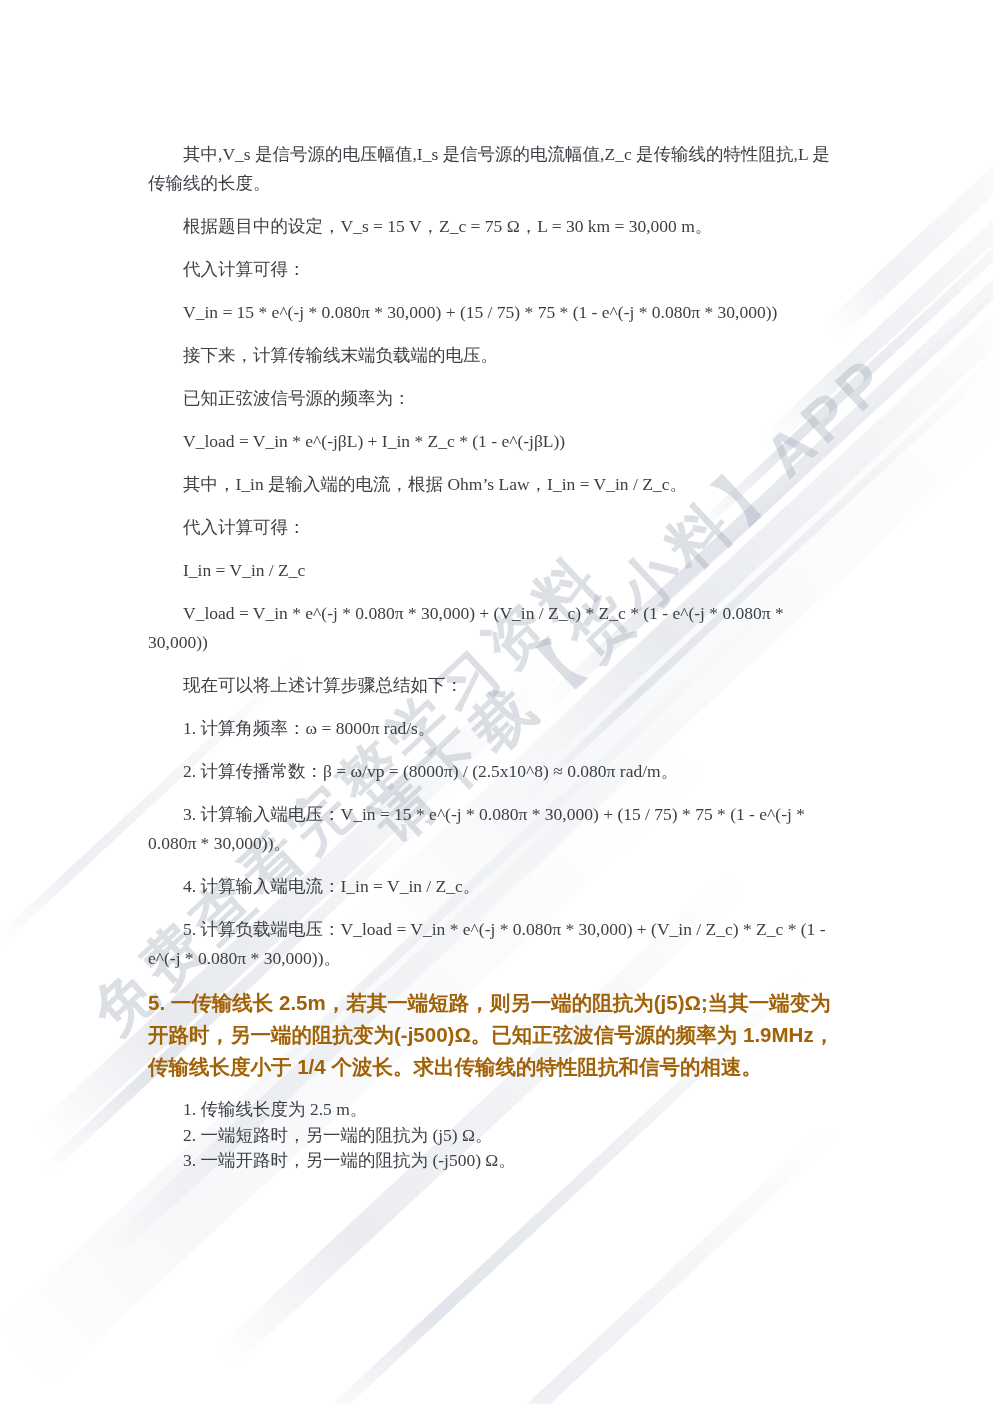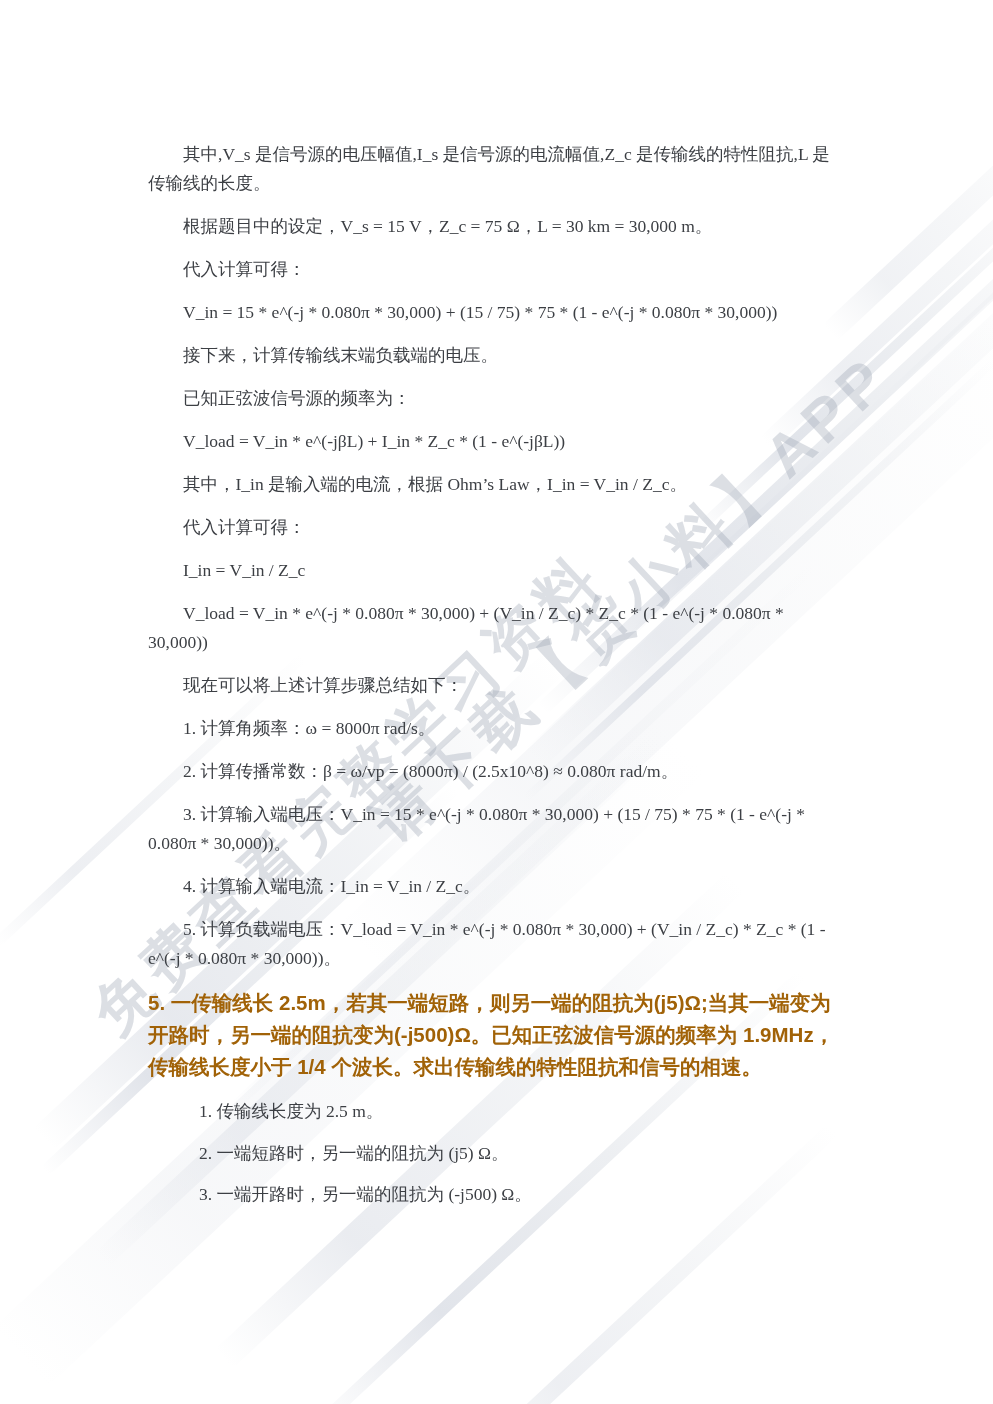--- a/index.html
+++ b/index.html
@@ -54,21 +54,21 @@
     font-weight: bold;
     color: #a16207;
     font-size: 20.5px;
     line-height: 32px;
     text-indent: 0;
     margin: 8px 0 14px 0;
     word-break: break-word;
   }
   .tight {
     text-indent: 2em;
-    margin: 16px;
+    margin: 0;
     line-height: 25.5px;
     word-break: break-word;
   }
 </style>
 </head>
 <body>
 
 <div class="page">
 
   <div class="wm-layer">

